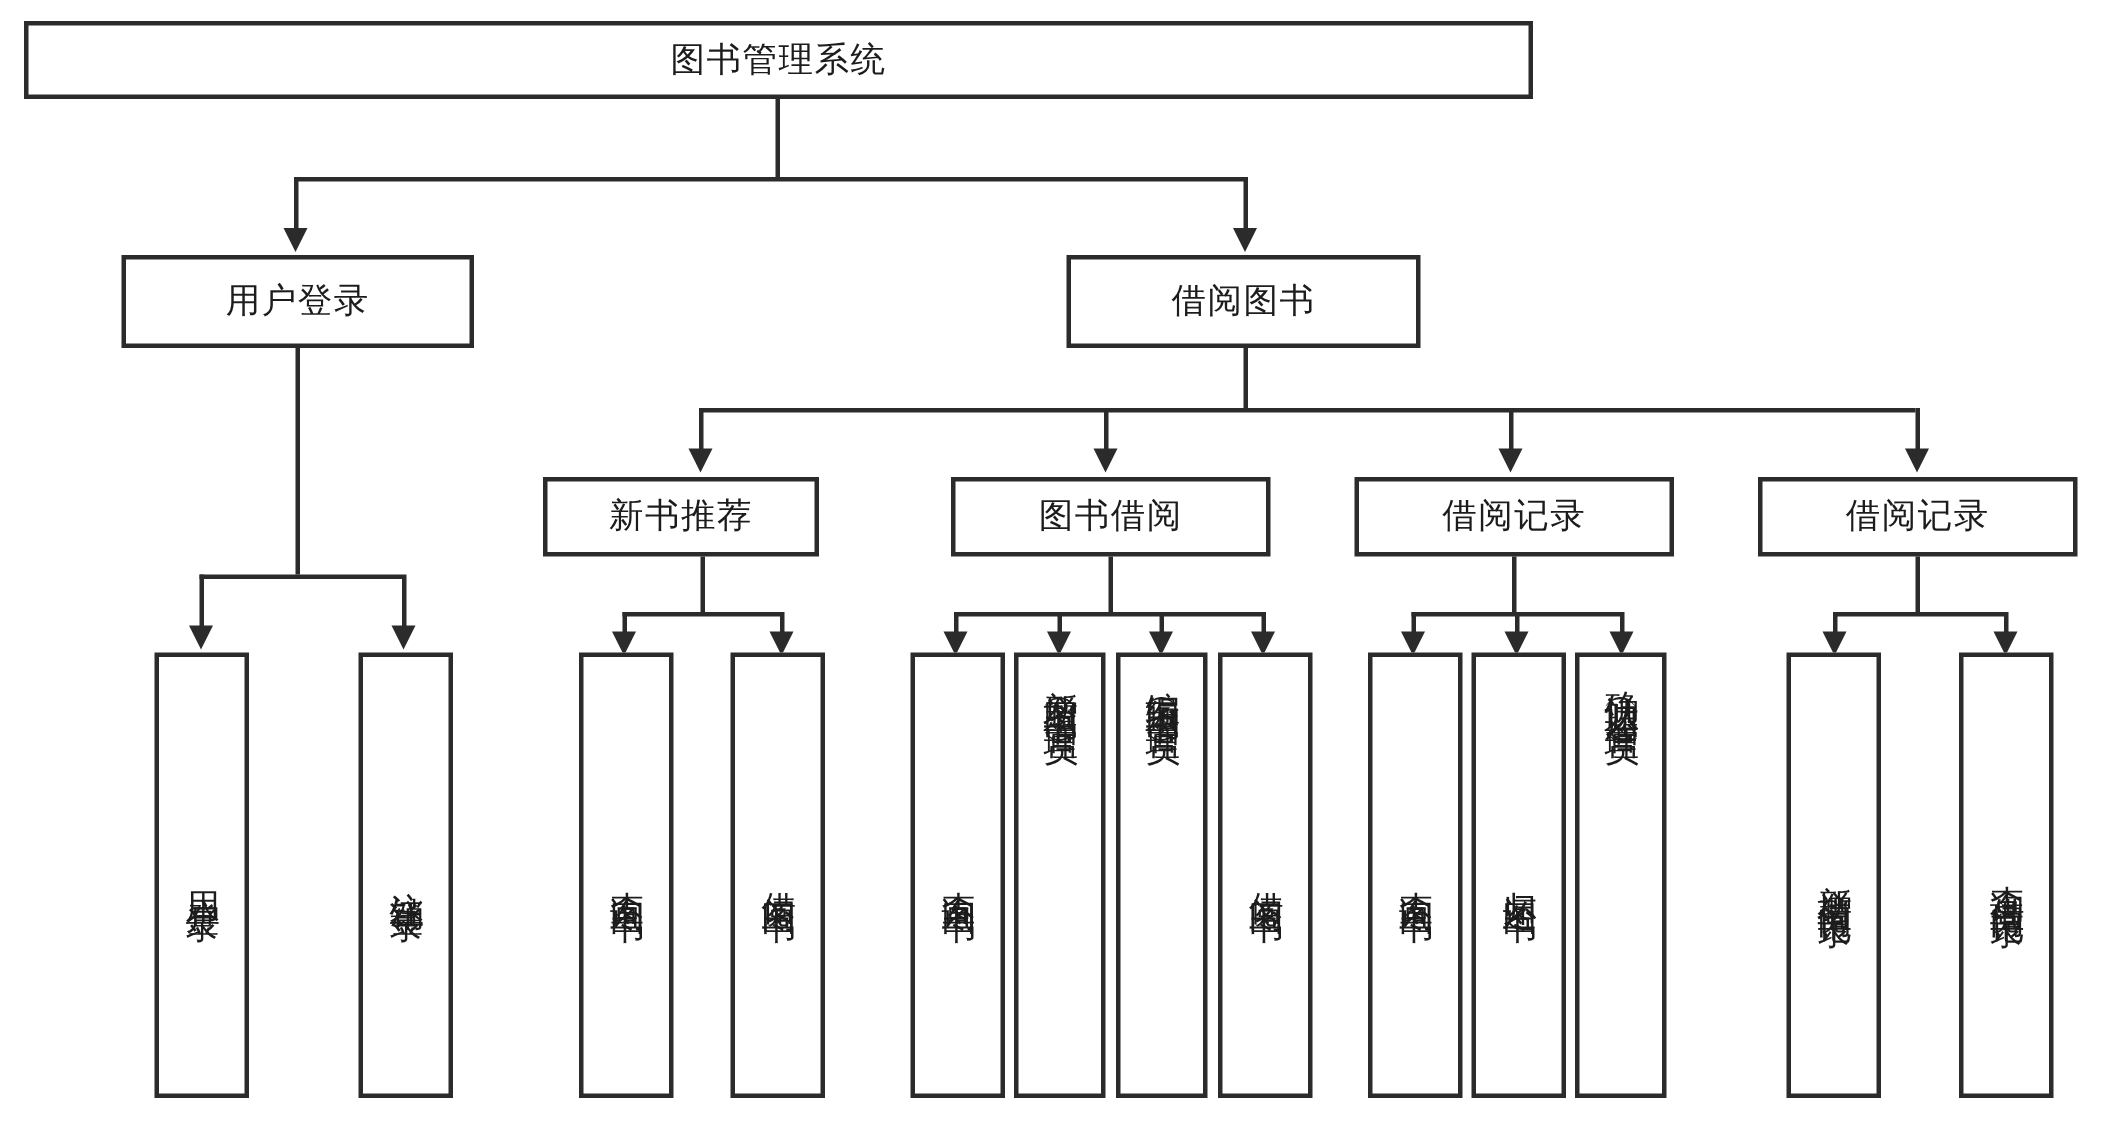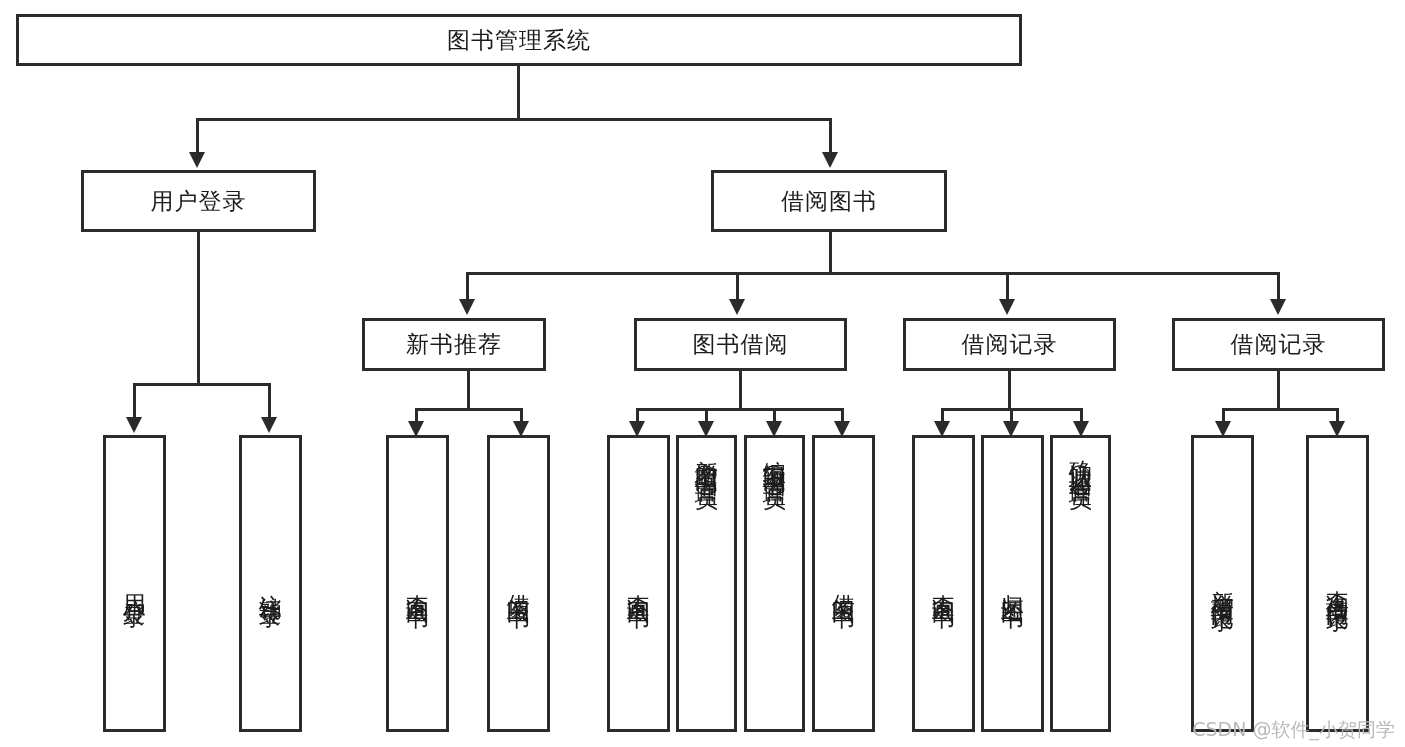--- a/index.html
+++ b/index.html
@@ -203,15 +203,14 @@
     <span>确认归还（管理员）</span>
   </div>
 
   <div class="node vert" style="left:1191px; top:435px; width:63px; height:297px;">
     <span>新增借阅记录</span>
   </div>
   <div class="node vert" style="left:1306px; top:435px; width:63px; height:297px;">
     <span>查询借阅记录</span>
   </div>
 
-  <div id="watermark">CSDN @软件_小贺同学</div>
 
 </div>
 
 </body></html>

